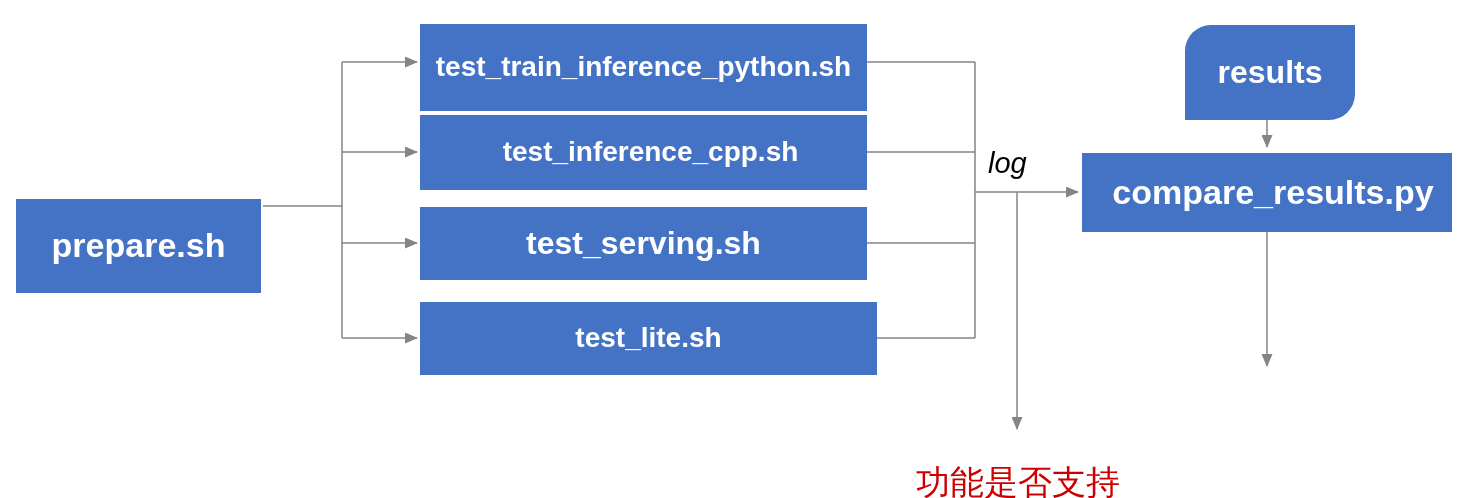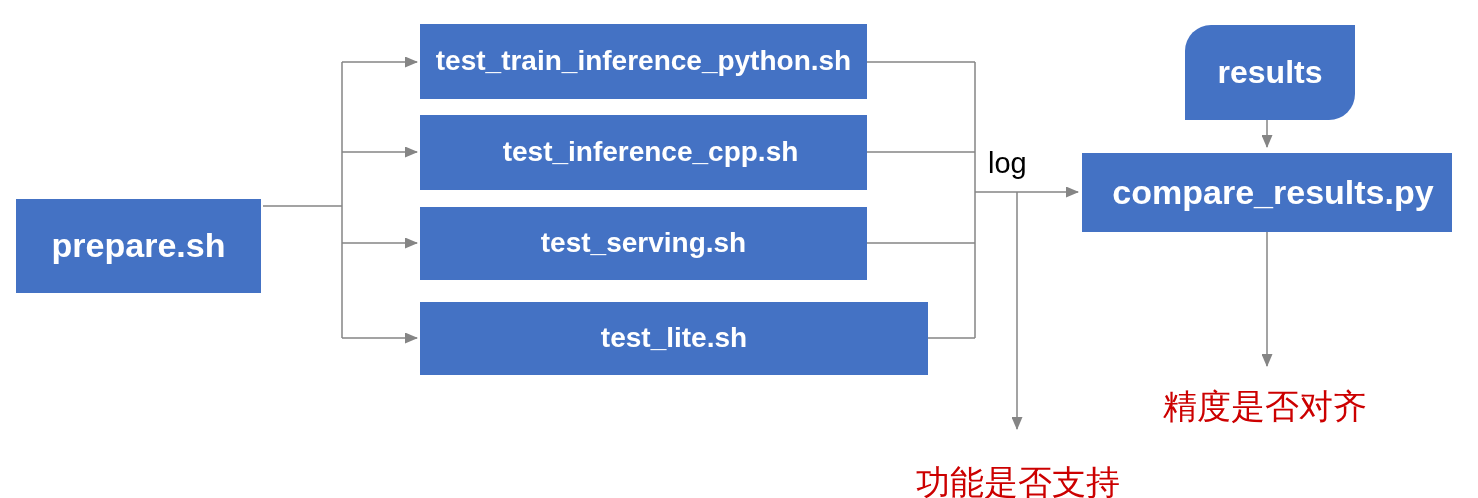--- a/index.html
+++ b/index.html
@@ -35,34 +35,35 @@
     background: var(--node-fill);
     color: var(--node-text);
     display: flex;
     align-items: center;
     justify-content: center;
     font-weight: bold;
     text-align: center;
     line-height: 1.1;
   }
   .node-prepare   { left: 16px;   top: 159px; width: 245px; height: 94px; font-size: 34px; margin-top: 40px; }
-  .node-test-1    { left: 420px;  top: 24px;  width: 447px; height: 75px; font-size: 28px; }
+  .node-test-1    { left: 420px;  top: 24px;  width: 447px; height: 87px; font-size: 28px; }
   .node-test-2    { left: 420px;  top: 115px; width: 447px; height: 75px; font-size: 28px; padding-left: 14px; }
-  .node-test-3    { left: 420px;  top: 207px; width: 447px; height: 73px; font-size: 28px; }
-  .node-test-4    { left: 420px;  top: 302px; width: 508px; height: 73px; font-size: 28px; }
+  .node-test-3    { left: 420px;  top: 207px; width: 447px; height: 73px; font-size: 32px; }
+  .node-test-4    { left: 420px;  top: 302px; width: 457px; height: 73px; font-size: 28px; }
   .node-results   { left: 1185px; top: 25px;  width: 170px; height: 95px; font-size: 32px;
                     border-radius: 26px 0 26px 0; }
   .node-compare   { left: 1082px; top: 153px; width: 370px; height: 79px; font-size: 34px; padding-left: 12px; }
   .edge-label-log {
     position: absolute;
     left: 988px; top: 147px;
     width: 60px;
     font-size: 29px;
     color: var(--edge-label-text);
     text-align: left;
+    font-style: italic;
   }
   .annotation {
     position: absolute;
     width: 260px;
     font-size: 34px;
     color: var(--annotation-text);
     text-align: center;
     white-space: nowrap;
   }
   .annotation-function  { left: 888px;  top: 446px; margin-top: 14px; }
@@ -114,15 +115,14 @@
   <div class="node node-test-4">test_lite.sh</div>
 
   <div class="node node-results">results</div>
 
   <div class="node node-compare">compare_results.py</div>
 
   <div class="edge-label-log">log</div>
 
   <div class="annotation annotation-function">功能是否支持</div>
 
-  <div class="annotation annotation-precision">精度是否对齐</div>
 
 </div>
 
 </body></html>

